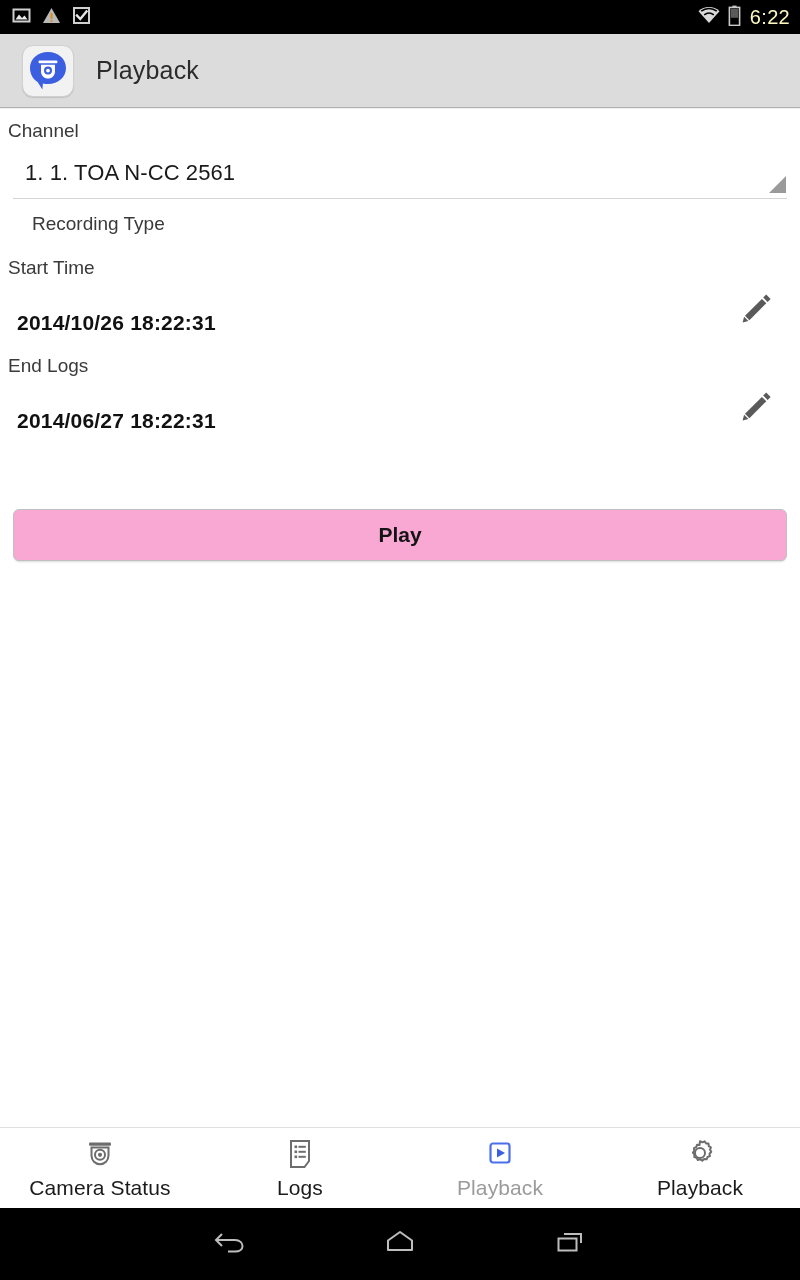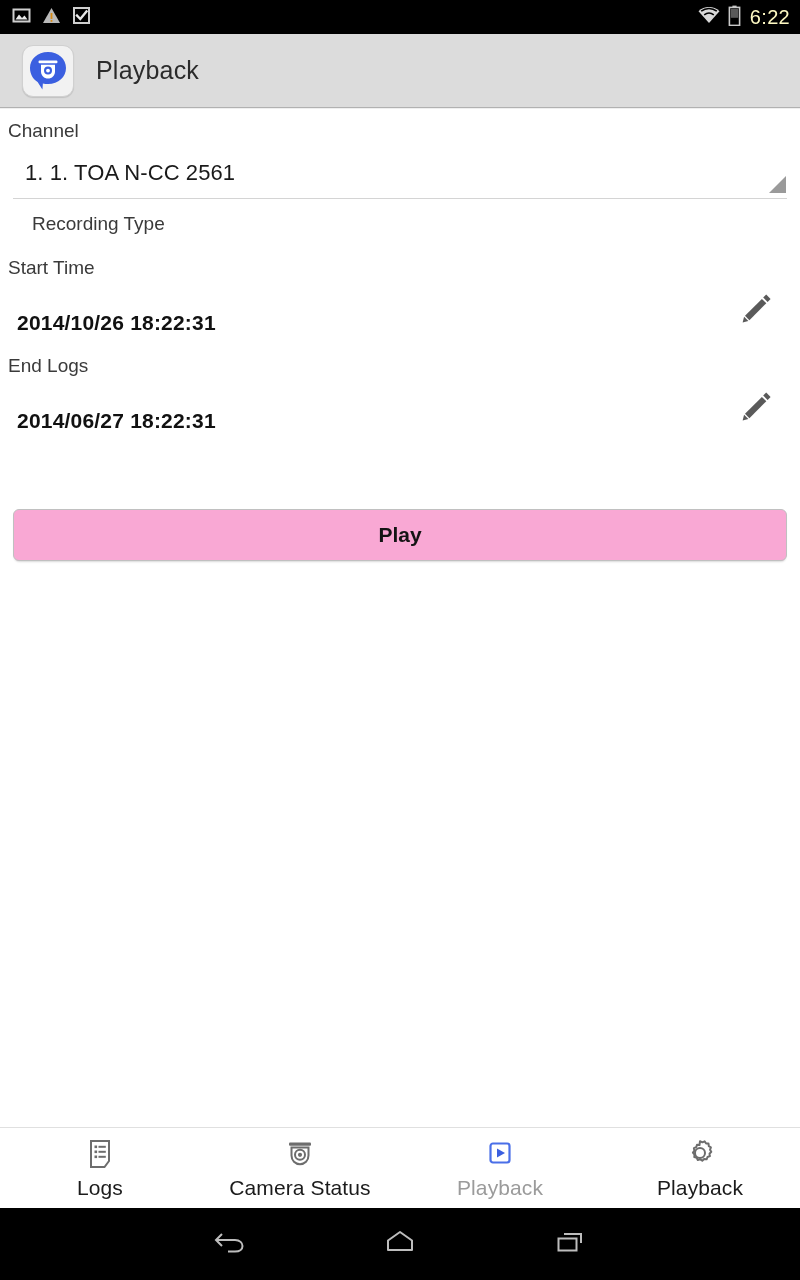--- a/index.html
+++ b/index.html
@@ -234,43 +234,43 @@
       <span class="play-button-label">Play</span>
     </div>
 
   </div>
 
   <div class="tabbar">
 
     <div class="tab">
       <span class="tab-icon">
         <svg width="34" height="34" viewBox="0 0 34 34">
+          <rect x="6" y="5.5" width="22" height="3.2" rx="1" fill="#6d6d6d"></rect>
+          <path d="M8.5 10.5 L25.5 10.5 L25.5 18.5 C25.5 23.6 21.7 27.2 17 27.2
+                   C12.3 27.2 8.5 23.6 8.5 18.5 Z" fill="none" stroke="#6d6d6d" stroke-width="2"></path>
+          <circle cx="17" cy="17.8" r="5" fill="none" stroke="#6d6d6d" stroke-width="2"></circle>
+          <circle cx="17" cy="17.8" r="2.1" fill="#6d6d6d"></circle>
+        </svg>
+      </span>
+      <span class="tab-label">Camera Status</span>
+    </div>
+
+    <div class="tab">
+      <span class="tab-icon">
+        <svg width="34" height="34" viewBox="0 0 34 34">
           <path d="M8 4 L26 4 L26 24 L21.5 30 L8 30 Z" fill="none" stroke="#6d6d6d" stroke-width="2"></path>
           <rect x="11.5" y="8.5" width="2.6" height="2.6" fill="#6d6d6d"></rect>
           <rect x="15.5" y="8.8" width="7.3" height="2" fill="#6d6d6d"></rect>
           <rect x="11.5" y="13.5" width="2.6" height="2.6" fill="#6d6d6d"></rect>
           <rect x="15.5" y="13.8" width="7.3" height="2" fill="#6d6d6d"></rect>
           <rect x="11.5" y="18.5" width="2.6" height="2.6" fill="#6d6d6d"></rect>
           <rect x="15.5" y="18.8" width="7.3" height="2" fill="#6d6d6d"></rect>
         </svg>
       </span>
       <span class="tab-label">Logs</span>
-    </div>
-
-    <div class="tab">
-      <span class="tab-icon">
-        <svg width="34" height="34" viewBox="0 0 34 34">
-          <rect x="6" y="5.5" width="22" height="3.2" rx="1" fill="#6d6d6d"></rect>
-          <path d="M8.5 10.5 L25.5 10.5 L25.5 18.5 C25.5 23.6 21.7 27.2 17 27.2
-                   C12.3 27.2 8.5 23.6 8.5 18.5 Z" fill="none" stroke="#6d6d6d" stroke-width="2"></path>
-          <circle cx="17" cy="17.8" r="5" fill="none" stroke="#6d6d6d" stroke-width="2"></circle>
-          <circle cx="17" cy="17.8" r="2.1" fill="#6d6d6d"></circle>
-        </svg>
-      </span>
-      <span class="tab-label">Camera Status</span>
     </div>
 
     <div class="tab active">
       <span class="tab-icon">
         <svg width="34" height="34" viewBox="0 0 34 34">
           <rect x="7.5" y="6.5" width="19" height="19" rx="2.5" fill="none" stroke="#4a6fe8" stroke-width="2.2"></rect>
           <path d="M14 11.5 L22 16 L14 20.5 Z" fill="#3b5fe0"></path>
         </svg>
       </span>
       <span class="tab-label">Playback</span>

